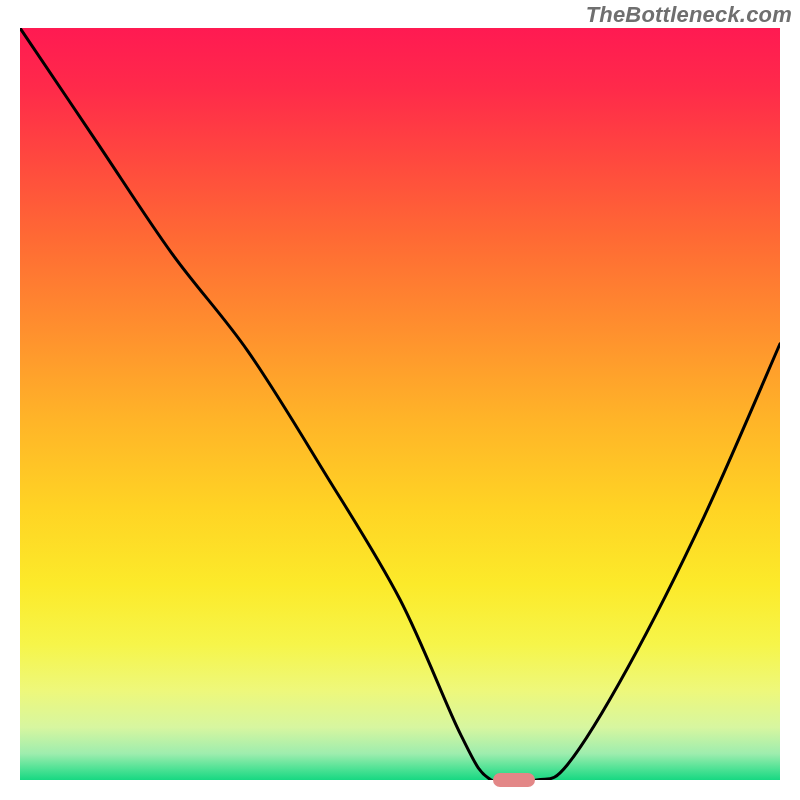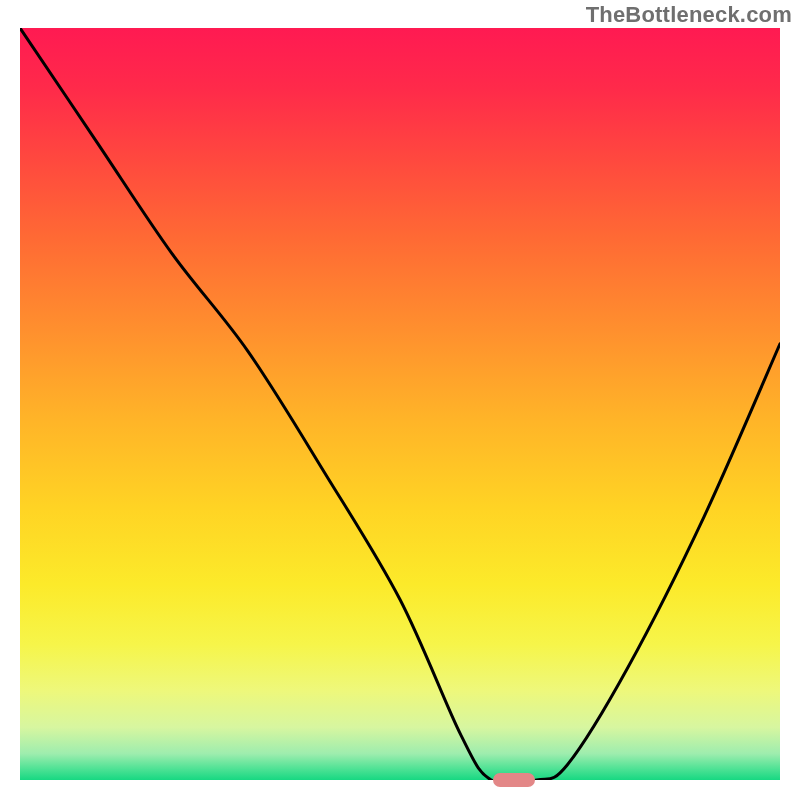--- a/index.html
+++ b/index.html
@@ -9,20 +9,21 @@
     height: 800px;
     overflow: hidden;
     font-family: Arial, Helvetica, sans-serif;
     background: #fff;
   }
   .stage {
     position: relative;
     width: 800px;
     height: 800px;
     background: #fff;
+    font-style: italic;
   }
   .watermark {
     position: absolute;
     top: 2px;
     right: 8px;
     font-size: 22px;
     font-weight: 600;
     color: #6f6f6f;
     letter-spacing: 0.2px;
     z-index: 10;

